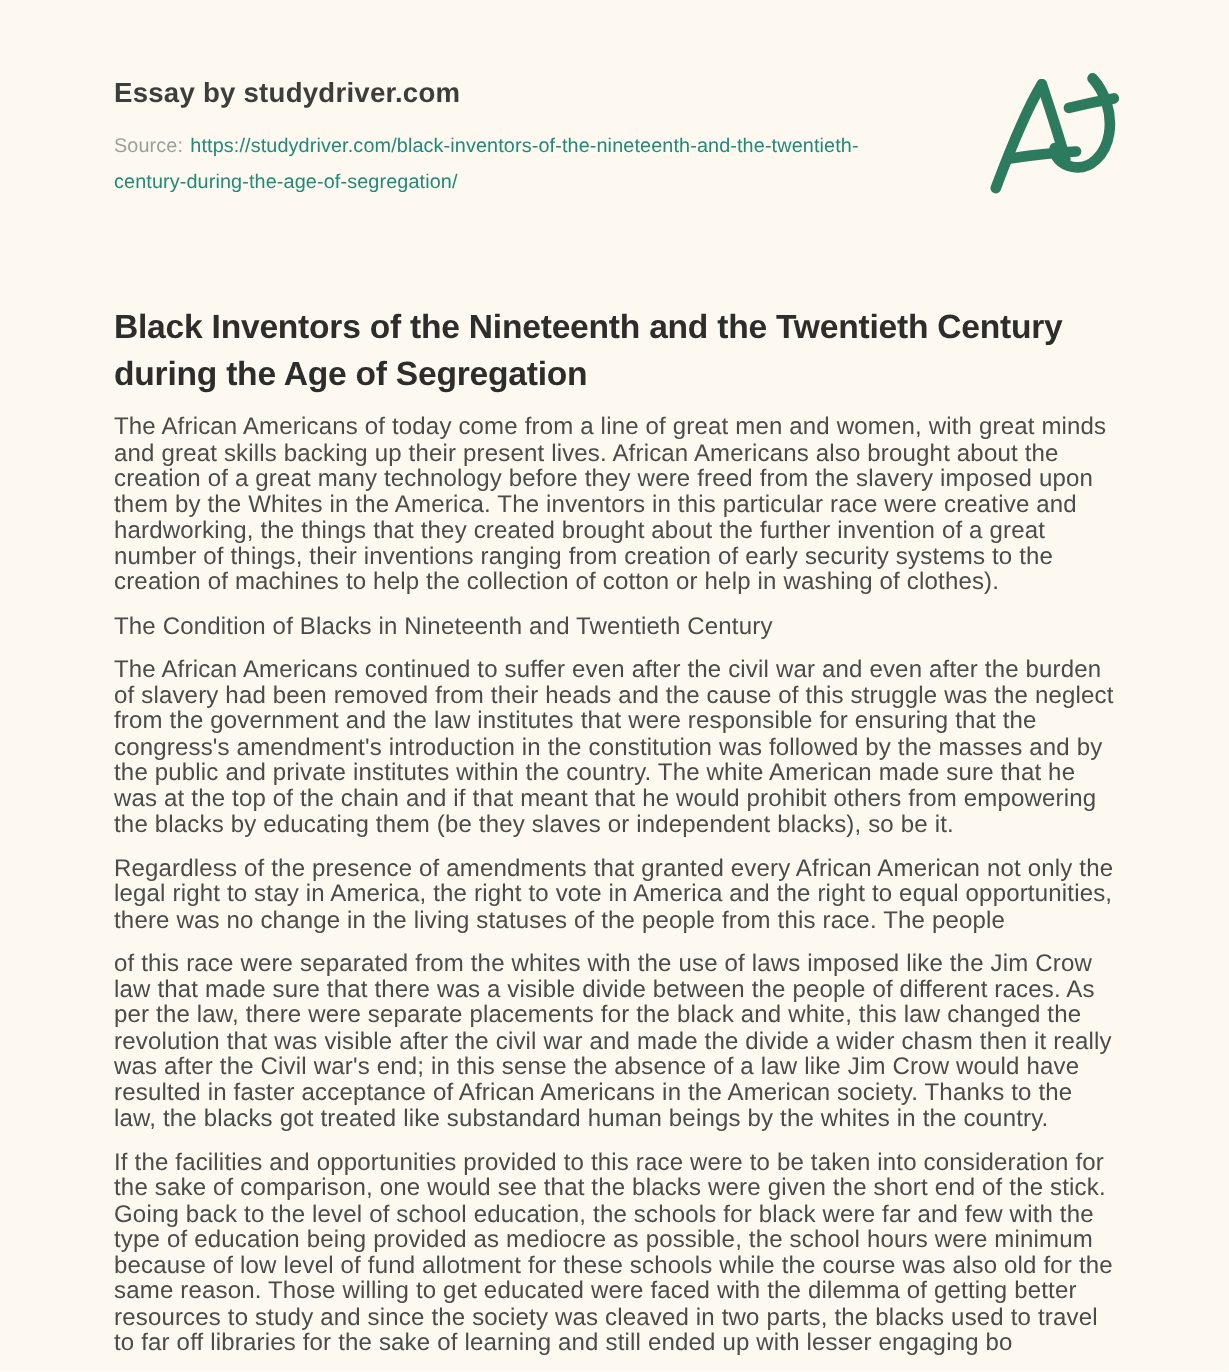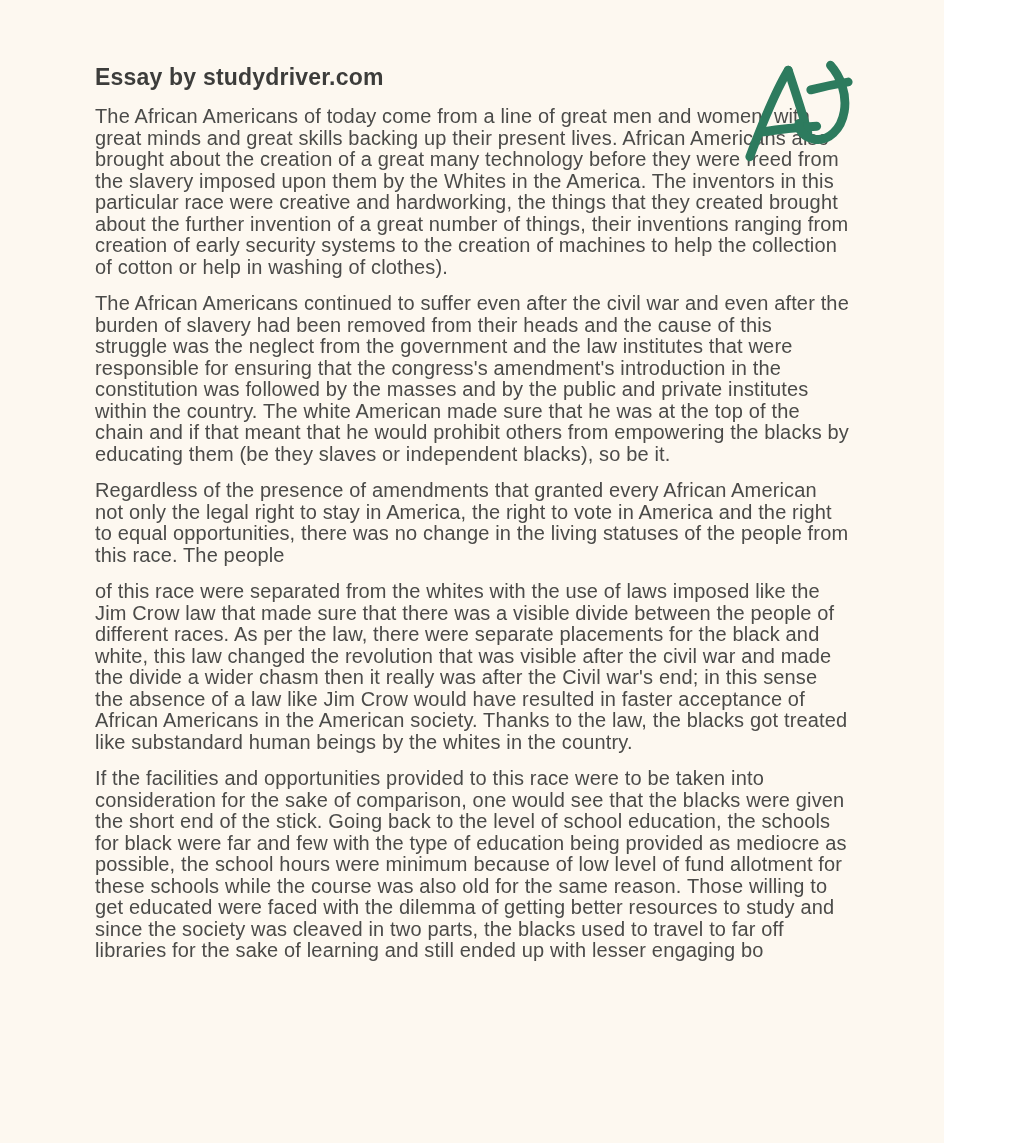--- a/index.html
+++ b/index.html
@@ -1,18 +1,18 @@
 <!DOCTYPE html>
 <html><head>
 <meta charset="utf-8">
 <style>
   html, body { margin: 0; padding: 0; }
   .page {
     position: relative;
-    width: 944px;
+    width: 1024px;
     height: 1143px;
     background: #fdf8f0;
     overflow: hidden;
     box-sizing: border-box;
     padding: 64px 95px 0 95px;
     font-family: "Liberation Sans", sans-serif;
   }
   .site-title {
     margin: 0;
     font-size: 23px;
@@ -58,36 +58,41 @@
   }
 </style>
 </head>
 <body>
 
 <div class="page">
 
   <header>
     <h1 class="site-title">Essay by studydriver.com</h1>
 
+    <p class="source">
+      <span class="source-label">Source:</span><a class="source-link">https://studydriver.com/black-inventors-of-the-nineteenth-and-the-twentieth-century-during-the-age-of-segregation/</a>
+    </p>
 
     <div class="logo">
       <svg viewBox="0 0 120 105" xmlns="http://www.w3.org/2000/svg" fill="none" stroke="#2d7b5e" stroke-width="9" stroke-linecap="round">
         <path d="M10 98 C22 66 38 28 49 10"></path>
         <path d="M49 10 C55 28 63 52 69 74"></path>
         <path d="M22 73 C40 70 60 68 78 67"></path>
         <path d="M72 30 C84 27 98 24 110 22"></path>
         <path d="M92 5 C102 16 109 34 106 52 C103 70 90 83 75 80 C65 78 59 71 60 64"></path>
       </svg>
     </div>
   </header>
 
   <main>
+    <h2 class="essay-title">Black Inventors of the Nineteenth and the Twentieth Century during the Age of Segregation</h2>
 
     <div class="article-body">
       <p>The African Americans of today come from a line of great men and women, with great minds and great skills backing up their present lives. African Americans also brought about the creation of a great many technology before they were freed from the slavery imposed upon them by the Whites in the America. The inventors in this particular race were creative and hardworking, the things that they created brought about the further invention of a great number of things, their inventions ranging from creation of early security systems to the creation of machines to help the collection of cotton or help in washing of clothes).</p>
+      <p>The Condition of Blacks in Nineteenth and Twentieth Century</p>
       <p>The African Americans continued to suffer even after the civil war and even after the burden of slavery had been removed from their heads and the cause of this struggle was the neglect from the government and the law institutes that were responsible for ensuring that the congress's amendment's introduction in the constitution was followed by the masses and by the public and private institutes within the country. The white American made sure that he was at the top of the chain and if that meant that he would prohibit others from empowering the blacks by educating them (be they slaves or independent blacks), so be it.</p>
       <p>Regardless of the presence of amendments that granted every African American not only the legal right to stay in America, the right to vote in America and the right to equal opportunities, there was no change in the living statuses of the people from this race. The people</p>
       <p>of this race were separated from the whites with the use of laws imposed like the Jim Crow law that made sure that there was a visible divide between the people of different races. As per the law, there were separate placements for the black and white, this law changed the revolution that was visible after the civil war and made the divide a wider chasm then it really was after the Civil war's end; in this sense the absence of a law like Jim Crow would have resulted in faster acceptance of African Americans in the American society. Thanks to the law, the blacks got treated like substandard human beings by the whites in the country.</p>
       <p>If the facilities and opportunities provided to this race were to be taken into consideration for the sake of comparison, one would see that the blacks were given the short end of the stick. Going back to the level of school education, the schools for black were far and few with the type of education being provided as mediocre as possible, the school hours were minimum because of low level of fund allotment for these schools while the course was also old for the same reason. Those willing to get educated were faced with the dilemma of getting better resources to study and since the society was cleaved in two parts, the blacks used to travel to far off libraries for the sake of learning and still ended up with lesser engaging bo</p>
     </div>
   </main>
 
 </div>
 
 </body></html>

